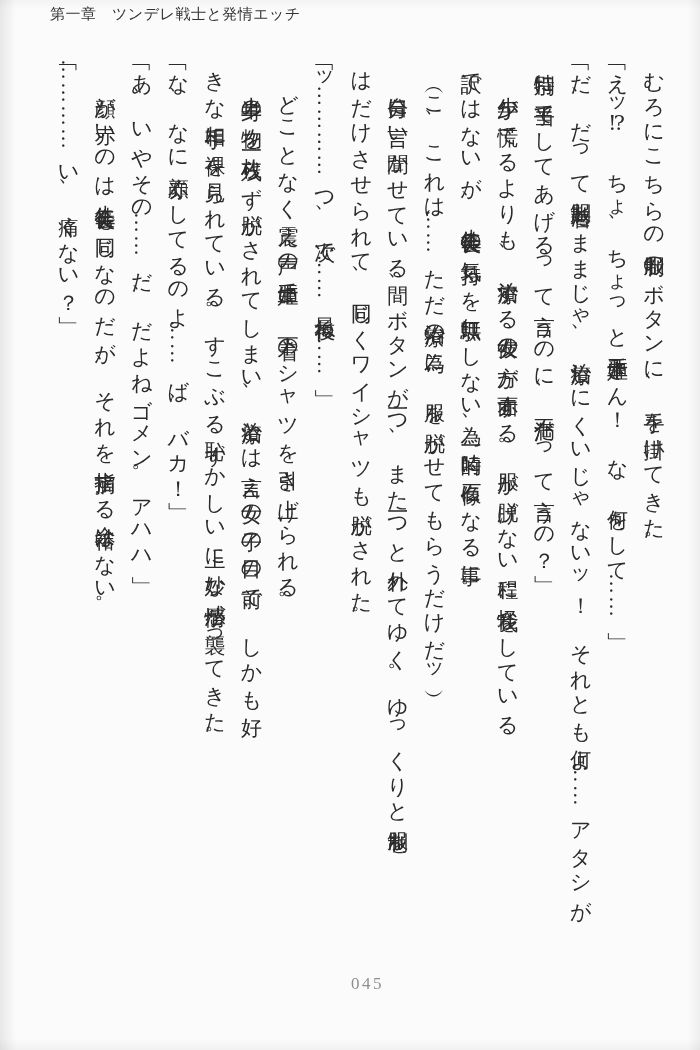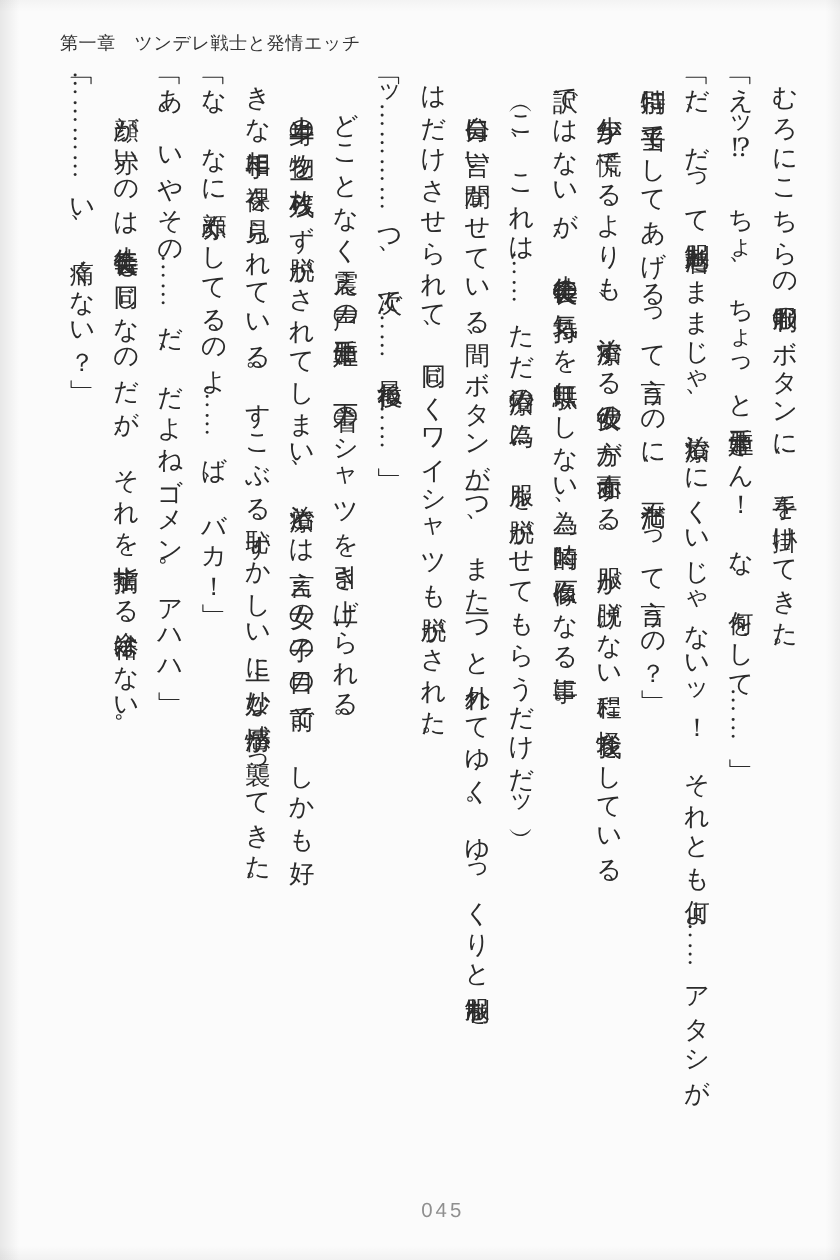--- a/index.html
+++ b/index.html
@@ -22,43 +22,42 @@
       #fbfbfb;
   }
   .chapter-header {
     position: absolute;
     top: 5px;
     left: 50px;
     font-size: 15px;
     letter-spacing: 0.5px;
     color: #333333;
     white-space: nowrap;
-    margin-top: 22px;
   }
   .text-block {
     position: absolute;
     top: 57px;
     right: 28px;
     height: 924px;
     writing-mode: vertical-rl;
     text-orientation: mixed;
   }
   .vline {
     font-size: 21px;
     line-height: 36.6px;      
     letter-spacing: 2px;       
     white-space: nowrap;
     color: #2b2b2b;
   }
   .vline.indent { text-indent: 23px; }
   .page-number {
     position: absolute;
-    top: 999px;
+    top: 974px;
     left: 351px;
-    font-family: Liberation Sans, sans-serif;
+    font-family: Liberation Serif, serif;
     font-size: 17px;
     letter-spacing: 2.5px;
     color: #8f8f8f;
   }
 </style>
 </head>
 <body>
 
 <div class="page">
   <div class="chapter-header">第一章　ツンデレ戦士と発情エッチ</div>

